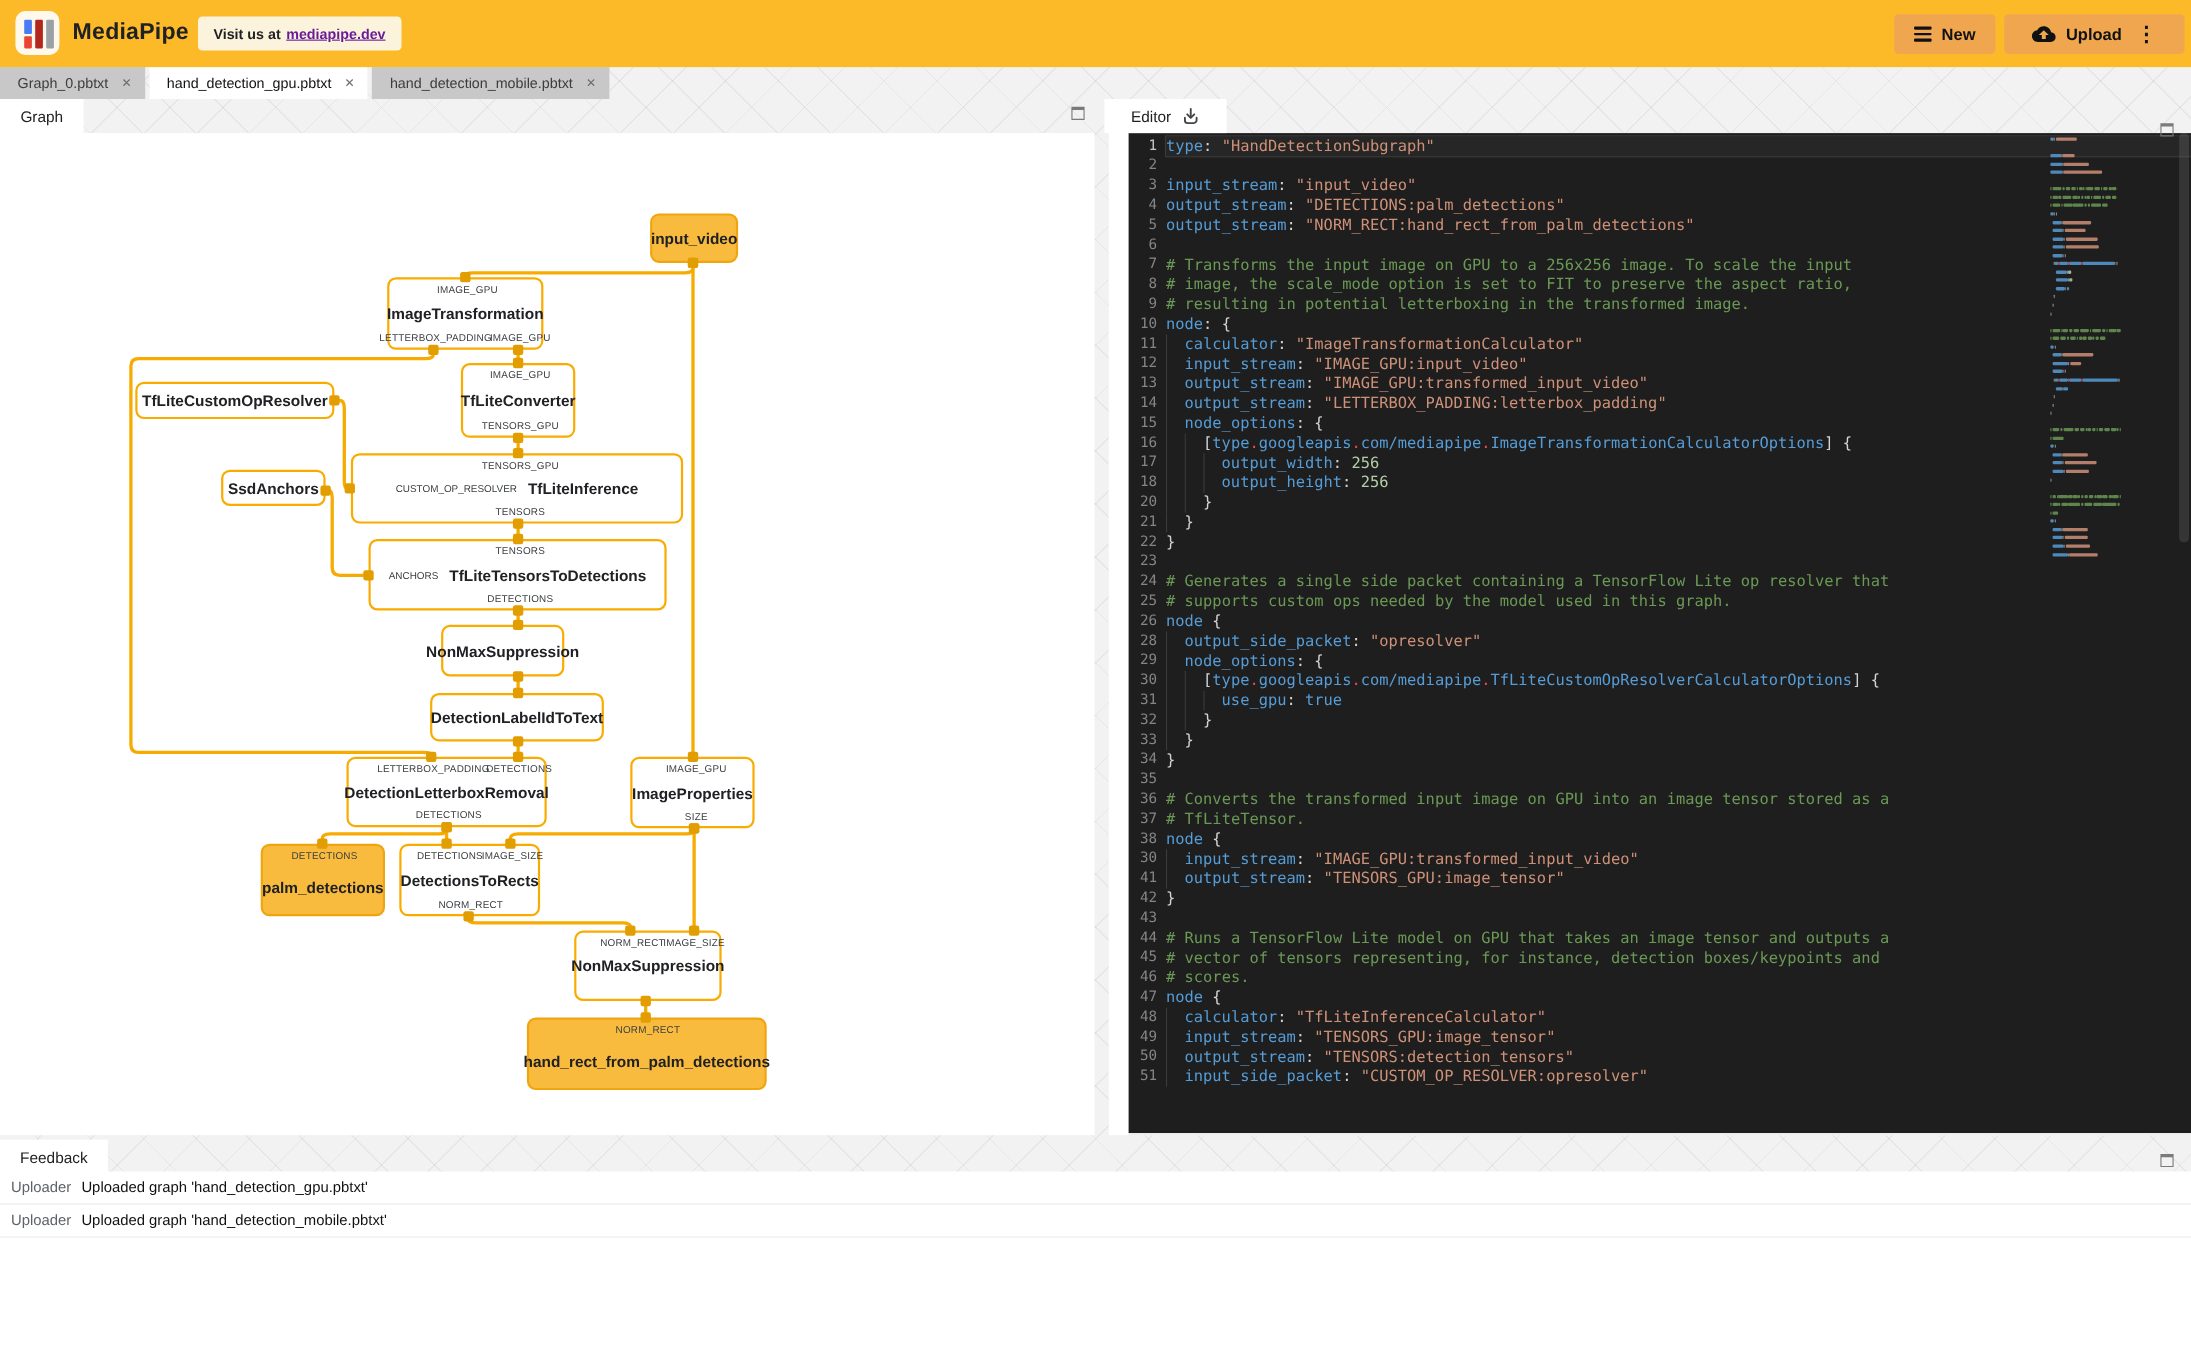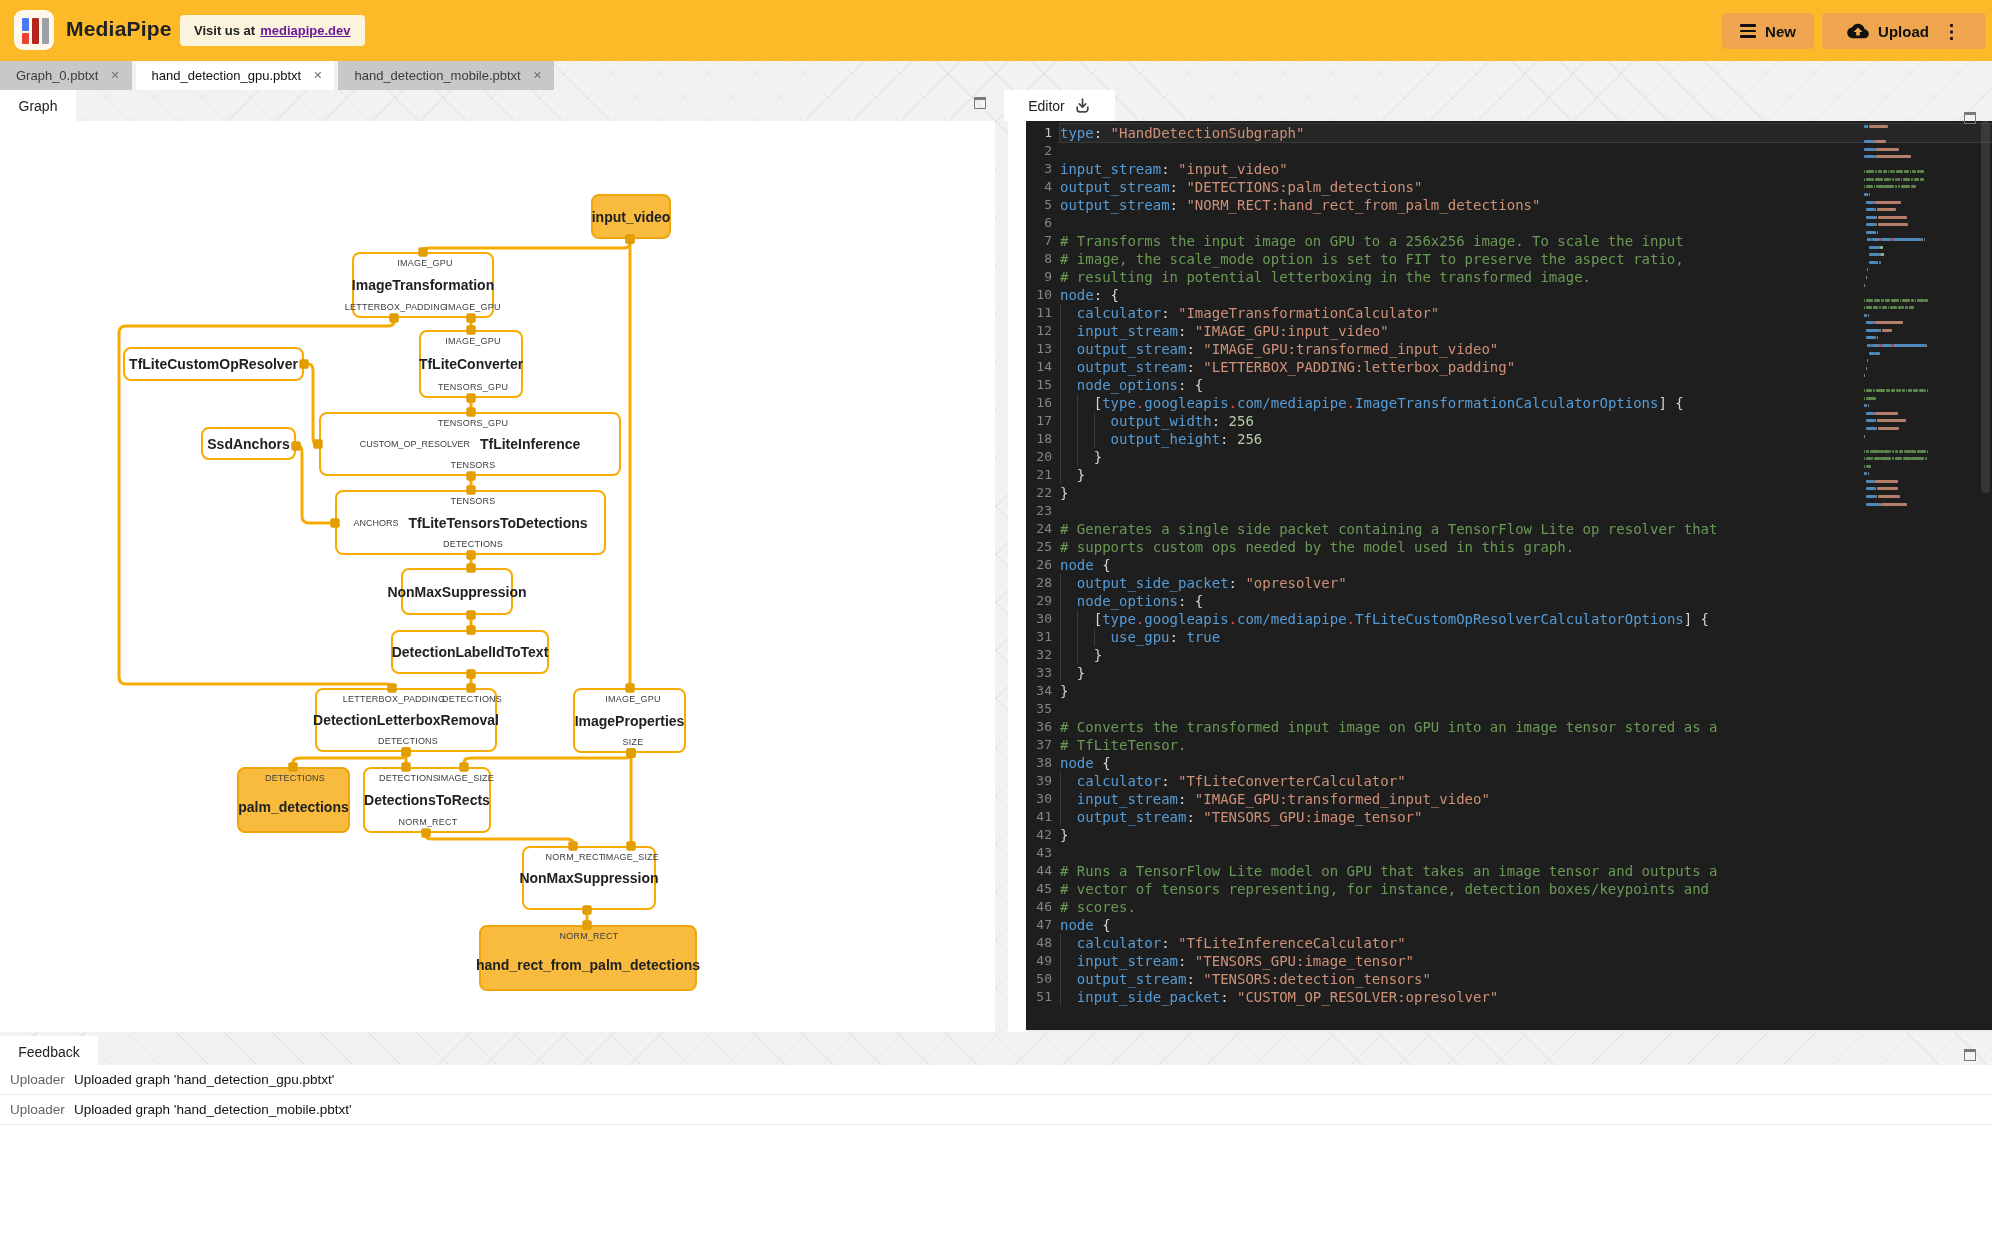--- a/index.html
+++ b/index.html
@@ -303,21 +303,20 @@
         <div class="cline"><span class="ln">29</span><span class="body"><span class="guide"></span><span class="t-k">node_options</span><span class="t-b">: {</span></span></div>
         <div class="cline"><span class="ln">30</span><span class="body"><span class="guide"></span><span class="guide"></span><span class="t-b">[</span><span class="t-k">type</span><span class="t-d">.</span><span class="t-k">googleapis</span><span class="t-d">.</span><span class="t-k">com/mediapipe</span><span class="t-d">.</span><span class="t-k">TfLiteCustomOpResolverCalculatorOptions</span><span class="t-b">] {</span></span></div>
         <div class="cline"><span class="ln">31</span><span class="body"><span class="guide"></span><span class="guide"></span><span class="guide"></span><span class="t-k">use_gpu</span><span class="t-b">: </span><span class="t-e">true</span></span></div>
         <div class="cline"><span class="ln">32</span><span class="body"><span class="guide"></span><span class="guide"></span><span class="t-b">}</span></span></div>
         <div class="cline"><span class="ln">33</span><span class="body"><span class="guide"></span><span class="t-b">}</span></span></div>
         <div class="cline"><span class="ln">34</span><span class="body"><span class="t-b">}</span></span></div>
         <div class="cline"><span class="ln">35</span><span class="body"></span></div>
         <div class="cline"><span class="ln">36</span><span class="body"><span class="t-c"># Converts the transformed input image on GPU into an image tensor stored as a</span></span></div>
         <div class="cline"><span class="ln">37</span><span class="body"><span class="t-c"># TfLiteTensor.</span></span></div>
         <div class="cline"><span class="ln">38</span><span class="body"><span class="t-k">node</span><span class="t-b"> {</span></span></div>
-        <div class="cline"><span class="ln">39</span><span class="body"><span class="guide"></span><span class="t-k">calculator</span><span class="t-b">: </span><span class="t-s">"TfLiteConverterCalculator"</span></span></div>
         <div class="cline"><span class="ln">30</span><span class="body"><span class="guide"></span><span class="t-k">input_stream</span><span class="t-b">: </span><span class="t-s">"IMAGE_GPU:transformed_input_video"</span></span></div>
         <div class="cline"><span class="ln">41</span><span class="body"><span class="guide"></span><span class="t-k">output_stream</span><span class="t-b">: </span><span class="t-s">"TENSORS_GPU:image_tensor"</span></span></div>
         <div class="cline"><span class="ln">42</span><span class="body"><span class="t-b">}</span></span></div>
         <div class="cline"><span class="ln">43</span><span class="body"></span></div>
         <div class="cline"><span class="ln">44</span><span class="body"><span class="t-c"># Runs a TensorFlow Lite model on GPU that takes an image tensor and outputs a</span></span></div>
         <div class="cline"><span class="ln">45</span><span class="body"><span class="t-c"># vector of tensors representing, for instance, detection boxes/keypoints and</span></span></div>
         <div class="cline"><span class="ln">46</span><span class="body"><span class="t-c"># scores.</span></span></div>
         <div class="cline"><span class="ln">47</span><span class="body"><span class="t-k">node</span><span class="t-b"> {</span></span></div>
         <div class="cline"><span class="ln">48</span><span class="body"><span class="guide"></span><span class="t-k">calculator</span><span class="t-b">: </span><span class="t-s">"TfLiteInferenceCalculator"</span></span></div>
         <div class="cline"><span class="ln">49</span><span class="body"><span class="guide"></span><span class="t-k">input_stream</span><span class="t-b">: </span><span class="t-s">"TENSORS_GPU:image_tensor"</span></span></div>

